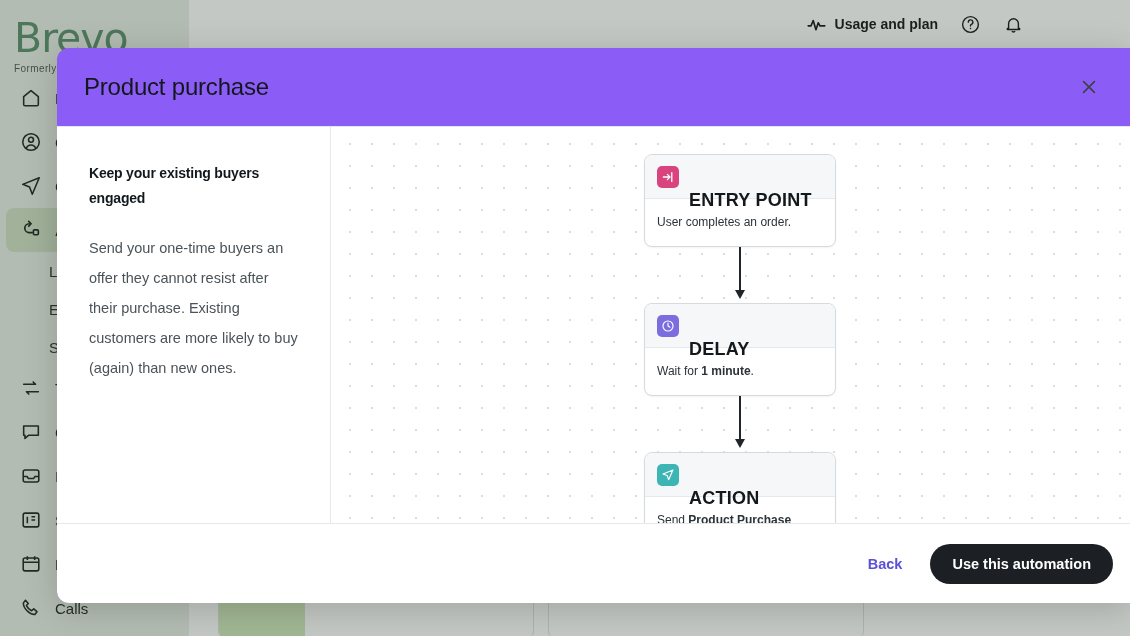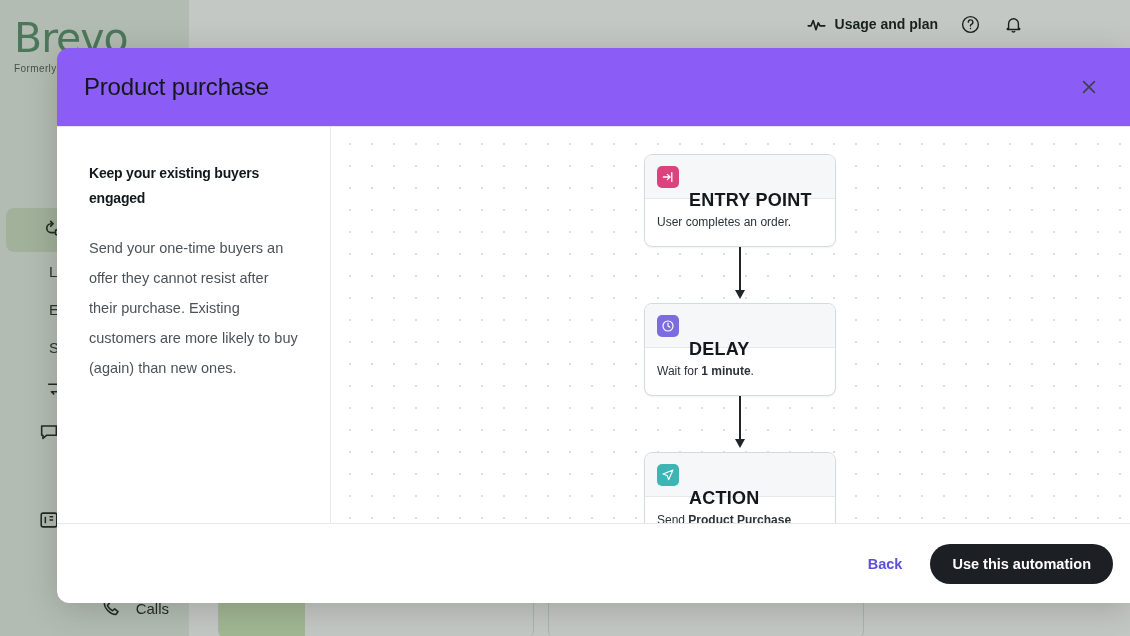--- a/index.html
+++ b/index.html
@@ -45,21 +45,20 @@
     display: flex; align-items: center;
     gap: 13px;
     height: 44px;
     padding: 0 14px;
     margin: 0 6px;
     border-radius: 8px;
     color: #1f2421;
     font-size: 15px;
     cursor: pointer;
     white-space: nowrap;
-    justify-content: flex-end;
   }
   .nav-item.active {
     background: #cfe0c5;
     font-weight: 700;
   }
   .nav-icon { width: 22px; height: 22px; flex: 0 0 22px; display:block; }
   .nav-icon svg { display:block; width: 22px; height: 22px; }
   .sub-item {
     display: flex; align-items: center;
     height: 38px;

